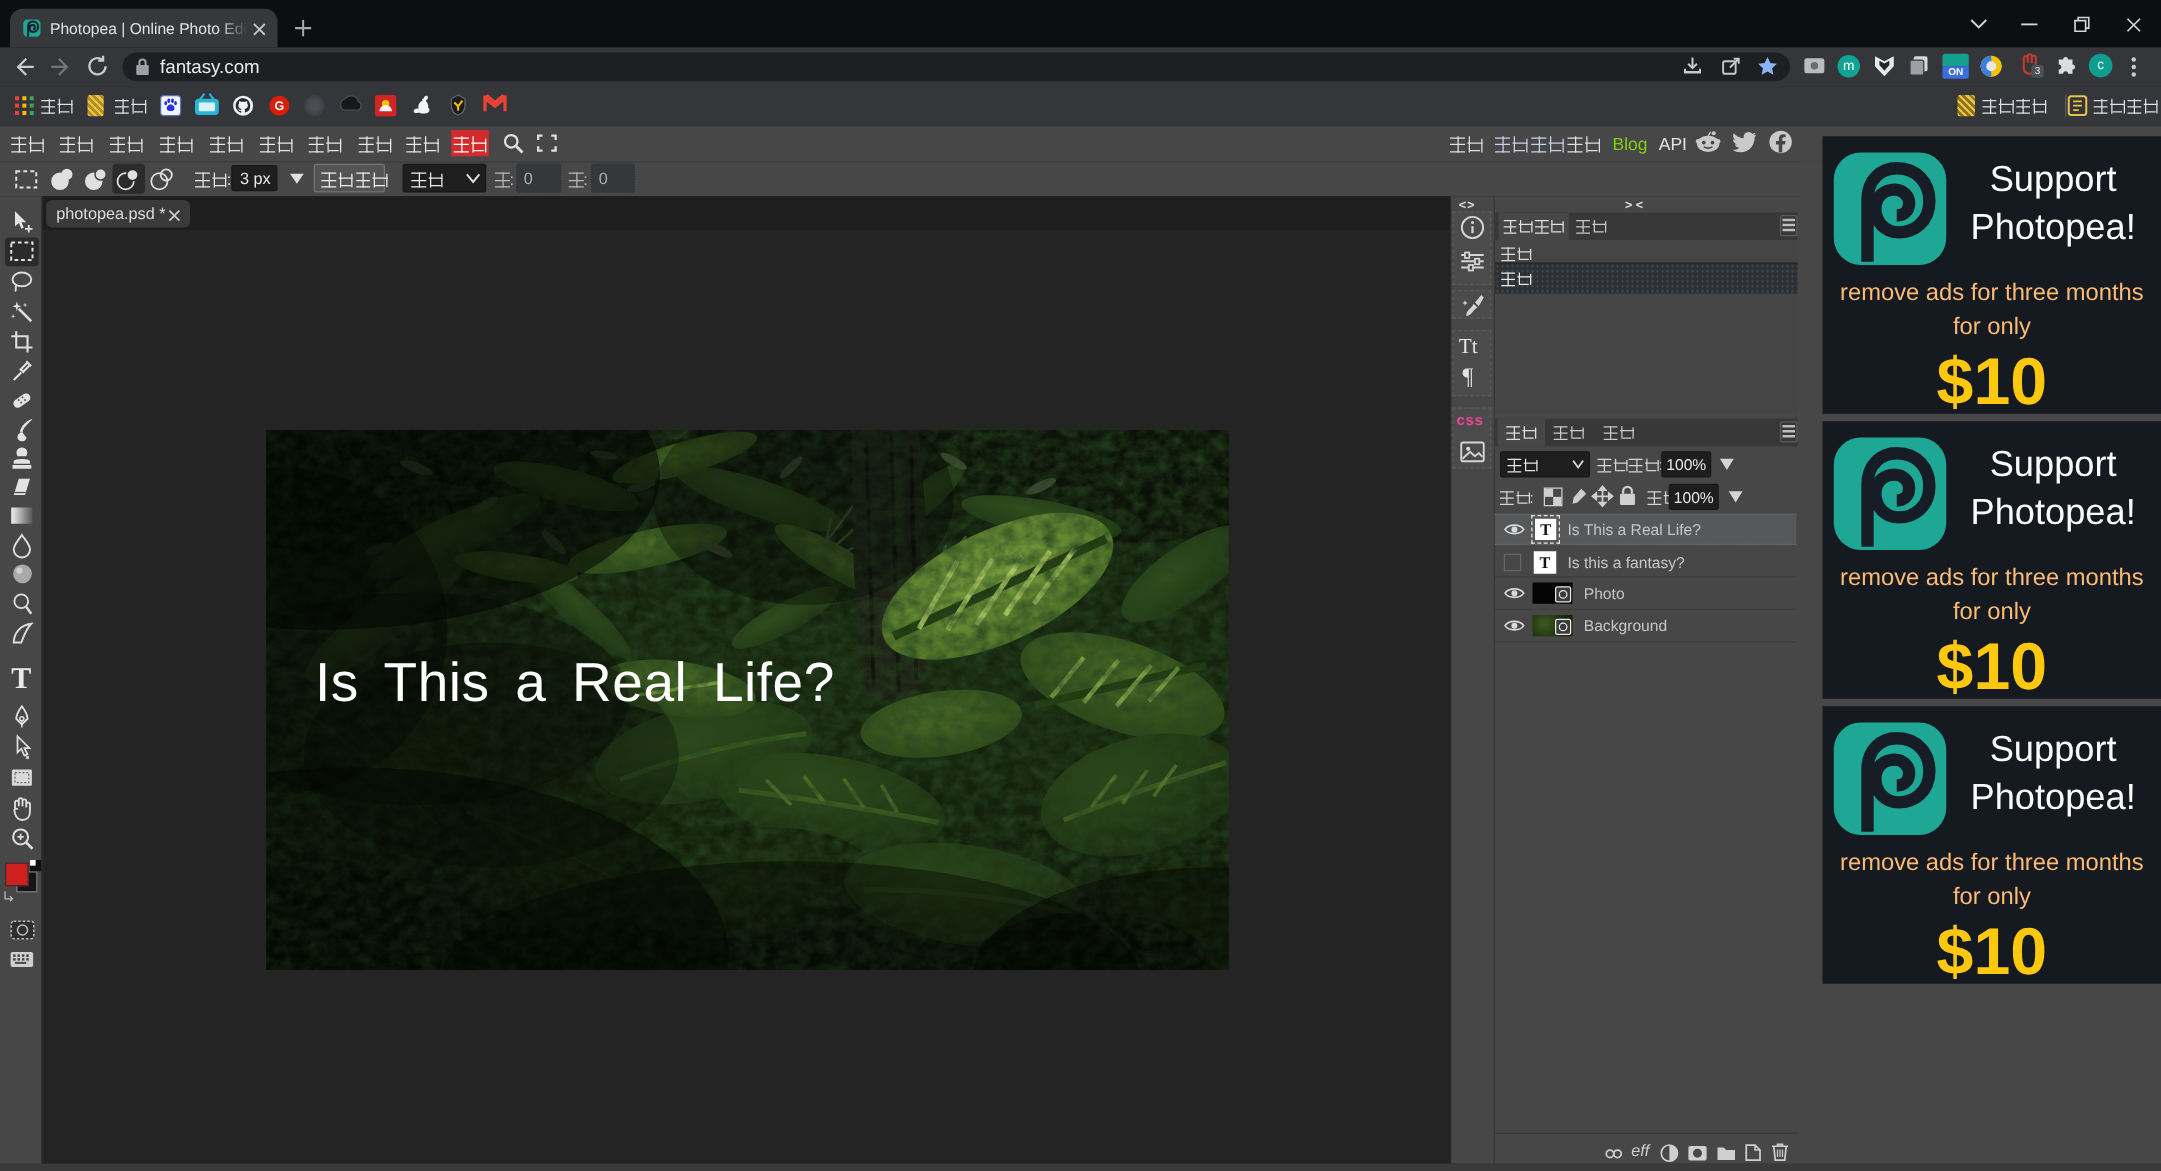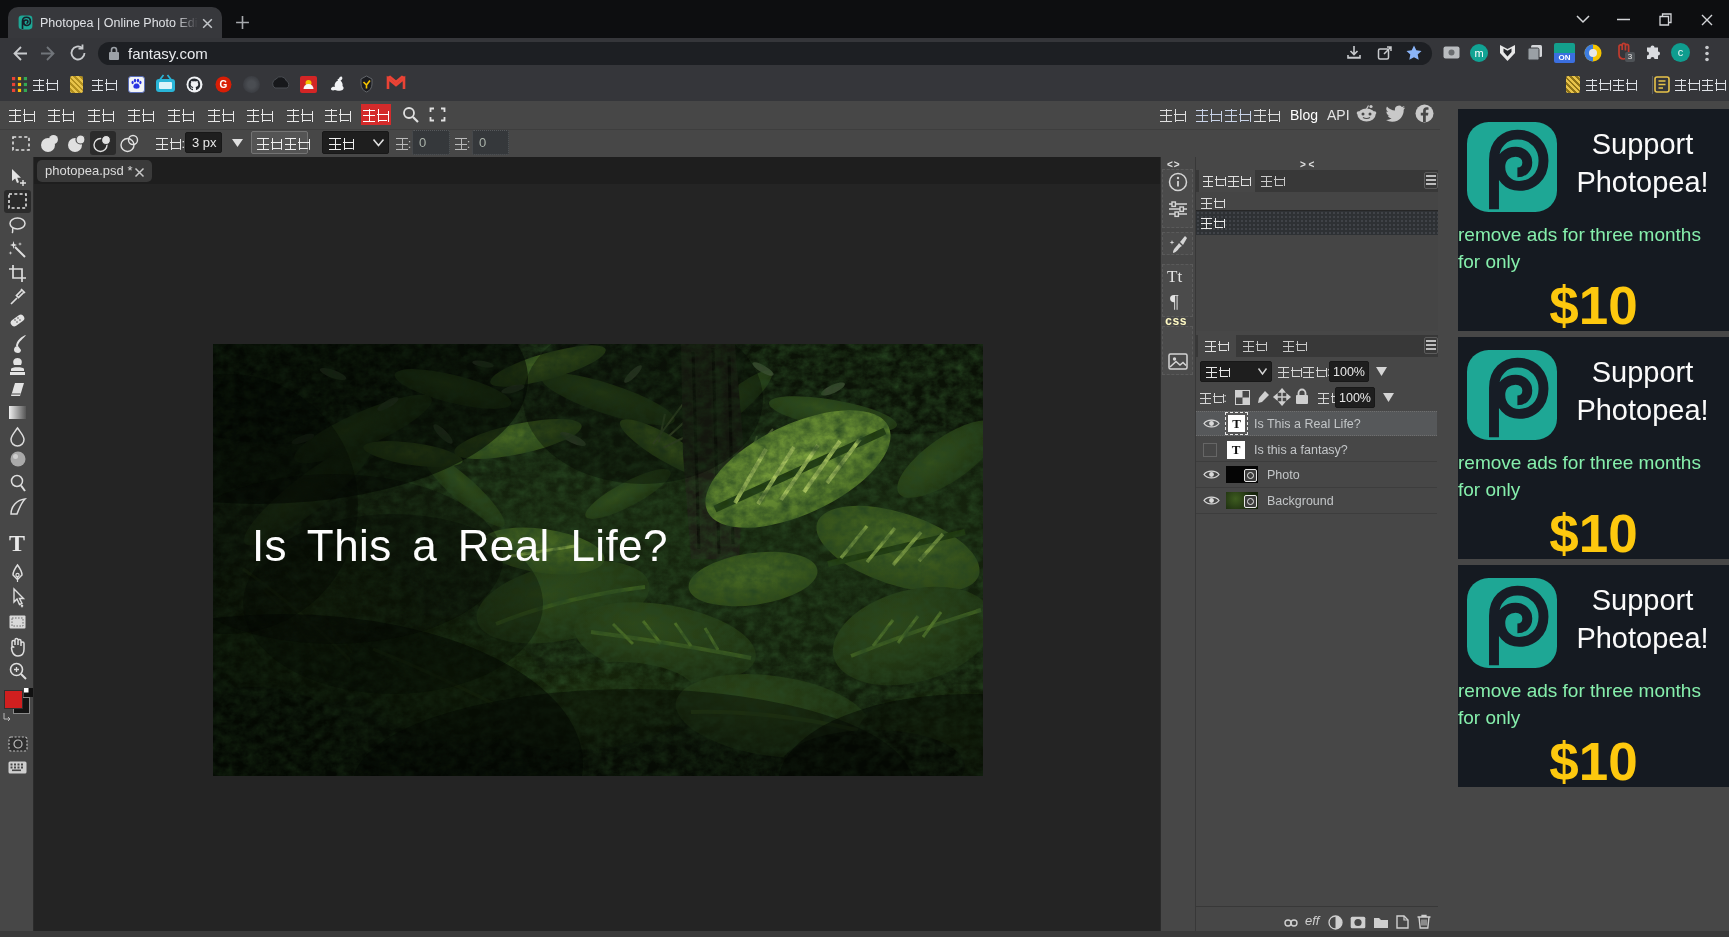--- a/index.html
+++ b/index.html
@@ -32,21 +32,21 @@
 #panels{left:1195px;top:157px;width:245px;height:774px;background:#474747;border-left:1px solid #383838}
 #rightgap{left:1440px;top:129px;width:289px;height:802px;background:#474747}
 #bottomstrip{left:0;top:931px;width:1729px;height:6px;background:#3a3a3a}
 .mi{color:#e8e8e8;font-size:13.5px}
 .darkbox{background:#1e1e1e;border:1px solid #181818;border-radius:2px;color:#e8e8e8}
 .ptab{background:#474747;color:#e0e0e0}
 .paneltabs{background:#383838}
 .ad{left:1458px;width:271px;height:222px;background:#151a21;color:#f2f2f2}
 .adlogo{left:9px;top:13px;width:90px;height:90px}
 .adt1{left:102px;top:16px;width:165px;text-align:center;font-size:29px;line-height:38px;color:#fafafa}
-.adt2{left:0;top:112px;width:271px;text-align:left;font-size:19px;line-height:27px;color:#86efac}
+.adt2{left:0;top:112px;width:271px;text-align:center;font-size:19px;line-height:27px;color:#fdba74}
 .adt3{left:0;top:166px;width:271px;text-align:center;font-size:53px;font-weight:bold;color:#fdc80e}
 .eye{display:block}
 .lrow{position:absolute;left:0;width:235px;height:25px;color:#c3c6c8;font-size:12.5px}
 </style></head><body>
 
 <div class="a" id="tabbar"></div>
 <div class="a" id="tab"></div>
 <svg class="a" style="left:18px;top:15px" width="15" height="15" viewBox="0 0 100 100">
  <rect x="4" y="4" width="92" height="92" rx="22" fill="#1ea795"></rect>
  <path d="M30 94 L30 42 C30 24 42 15 56 15 C74 15 83 29 83 43 C83 61 70 70 58 70 C45 70 38 60 38 49 C38 39 46 33 54 33 C62 33 66 39 66 45 C66 52 61 55 56 55" stroke="#17202a" stroke-width="11" fill="none"></path>
@@ -279,21 +279,21 @@
 <div class="a mi" style="left:1196px;top:108px;color:#c9d3e8"><b class="w">
       <s></s>
       <s></s>
       <s></s>
       <s></s>
     </b></div>
 <div class="a mi" style="left:1254px;top:108px;color:#dfdfdf"><b class="w">
       <s></s>
       <s></s>
     </b></div>
-<div class="a" style="left:1290px;top:107px;color:#ffffff;font-size:14px">Blog</div>
+<div class="a" style="left:1290px;top:107px;color:#84cc16;font-size:14px">Blog</div>
 <div class="a" style="left:1327px;top:107px;color:#e3e3e3;font-size:14px">API</div>
 <svg class="a" style="left:1356px;top:104px" width="21" height="19" viewBox="0 0 21 19">
     <ellipse cx="10.5" cy="11" rx="9" ry="6.5" fill="#c9c9c9"></ellipse>
     <circle cx="2.5" cy="9" r="1.8" fill="#c9c9c9"></circle>
     <circle cx="18.5" cy="9" r="1.8" fill="#c9c9c9"></circle>
     <circle cx="15" cy="2.5" r="1.6" fill="#c9c9c9"></circle>
     <path d="M10.5 5 L12.5 1.5" stroke="#c9c9c9" stroke-width="1.2"></path>
     <circle cx="7" cy="10" r="1.5" fill="#474747"></circle>
     <circle cx="14" cy="10" r="1.5" fill="#474747"></circle>
     <path d="M7 13.5 Q10.5 15.5 14 13.5" stroke="#474747" stroke-width="1.2" fill="none"></path>
@@ -623,21 +623,21 @@
     <rect x="12" y="7" width="3.4" height="4.4" fill="#474747" stroke="#d5d5d5" stroke-width="1.4"></rect>
     <rect x="7" y="12" width="3.4" height="4.4" fill="#474747" stroke="#d5d5d5" stroke-width="1.4"></rect>
   </svg>
 <svg class="a" style="left:1169px;top:235px" width="19" height="19" viewBox="0 0 19 19">
     <path d="M4 18 C4 13 8 12 10 8 L13 11 C9 13 9 17 4 18 Z" fill="#d5d5d5"></path>
     <path d="M11 7 L14 10 L18 3 L16 1 Z" fill="#d5d5d5"></path>
     <path d="M3 5 L3.6 6.8 L5.4 7.4 L3.6 8 L3 9.8 L2.4 8 L0.6 7.4 L2.4 6.8 Z" fill="#d5d5d5"></path>
   </svg>
 <div class="a" style="left:1167px;top:267px;color:#e3e3e3;font-size:17px;font-family:'Liberation Serif',serif">Tt</div>
 <div class="a" style="left:1170px;top:291px;color:#e3e3e3;font-size:19px;font-family:'Liberation Serif',serif">¶</div>
-<div class="a" style="left:1165px;top:315px;color:#fef9c3;font-size:12px;font-weight:bold;font-family:'Liberation Mono',monospace">css</div>
+<div class="a" style="left:1165px;top:330px;color:#ec4899;font-size:12px;font-weight:bold;font-family:'Liberation Mono',monospace">css</div>
 <svg class="a" style="left:1168px;top:353px" width="20" height="17" viewBox="0 0 20 17">
     <rect x="1" y="1" width="18" height="15" rx="1.5" fill="none" stroke="#d5d5d5" stroke-width="1.5"></rect>
     <circle cx="6.5" cy="6" r="1.7" fill="#d5d5d5"></circle>
     <path d="M2 14 L8 8.5 L12 12 L15 9.5 L18 12.5" fill="none" stroke="#d5d5d5" stroke-width="1.5"></path>
   </svg>
 
 <div class="a" id="panels"></div>
 <div class="a" style="left:1300px;top:159px;color:#e0e0e0;font-size:10px;font-weight:bold">&gt; &lt;</div>
 
 <div class="a paneltabs" style="left:1196px;top:170px;width:242px;height:22px"></div>

